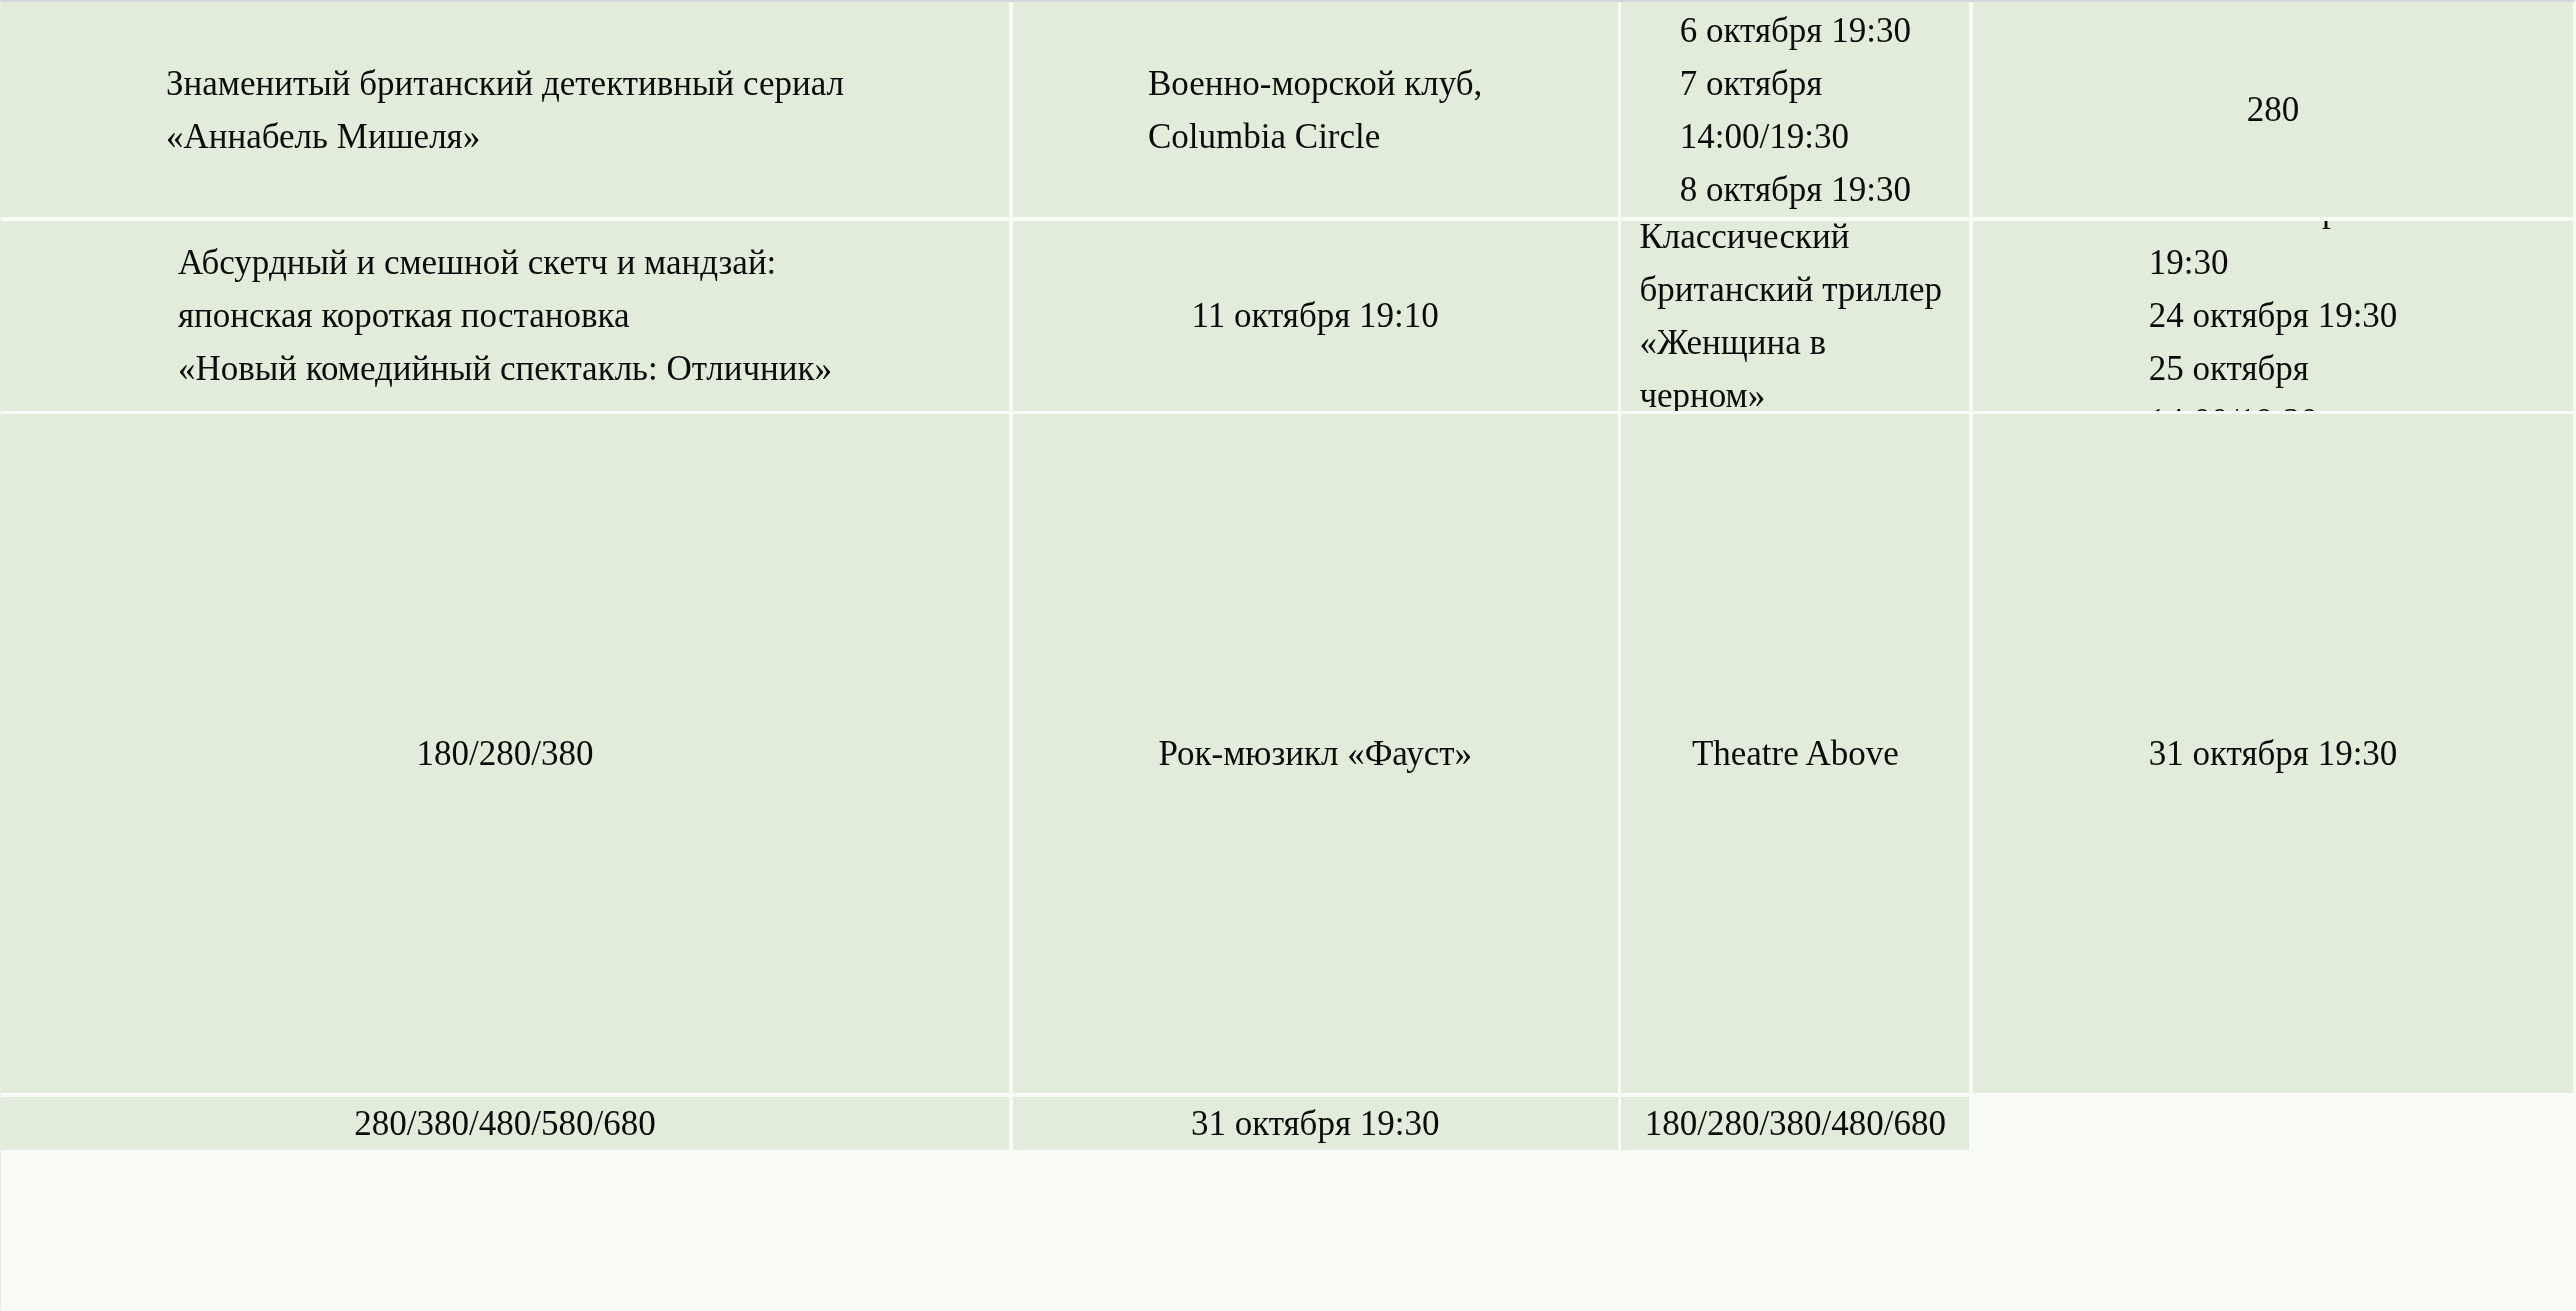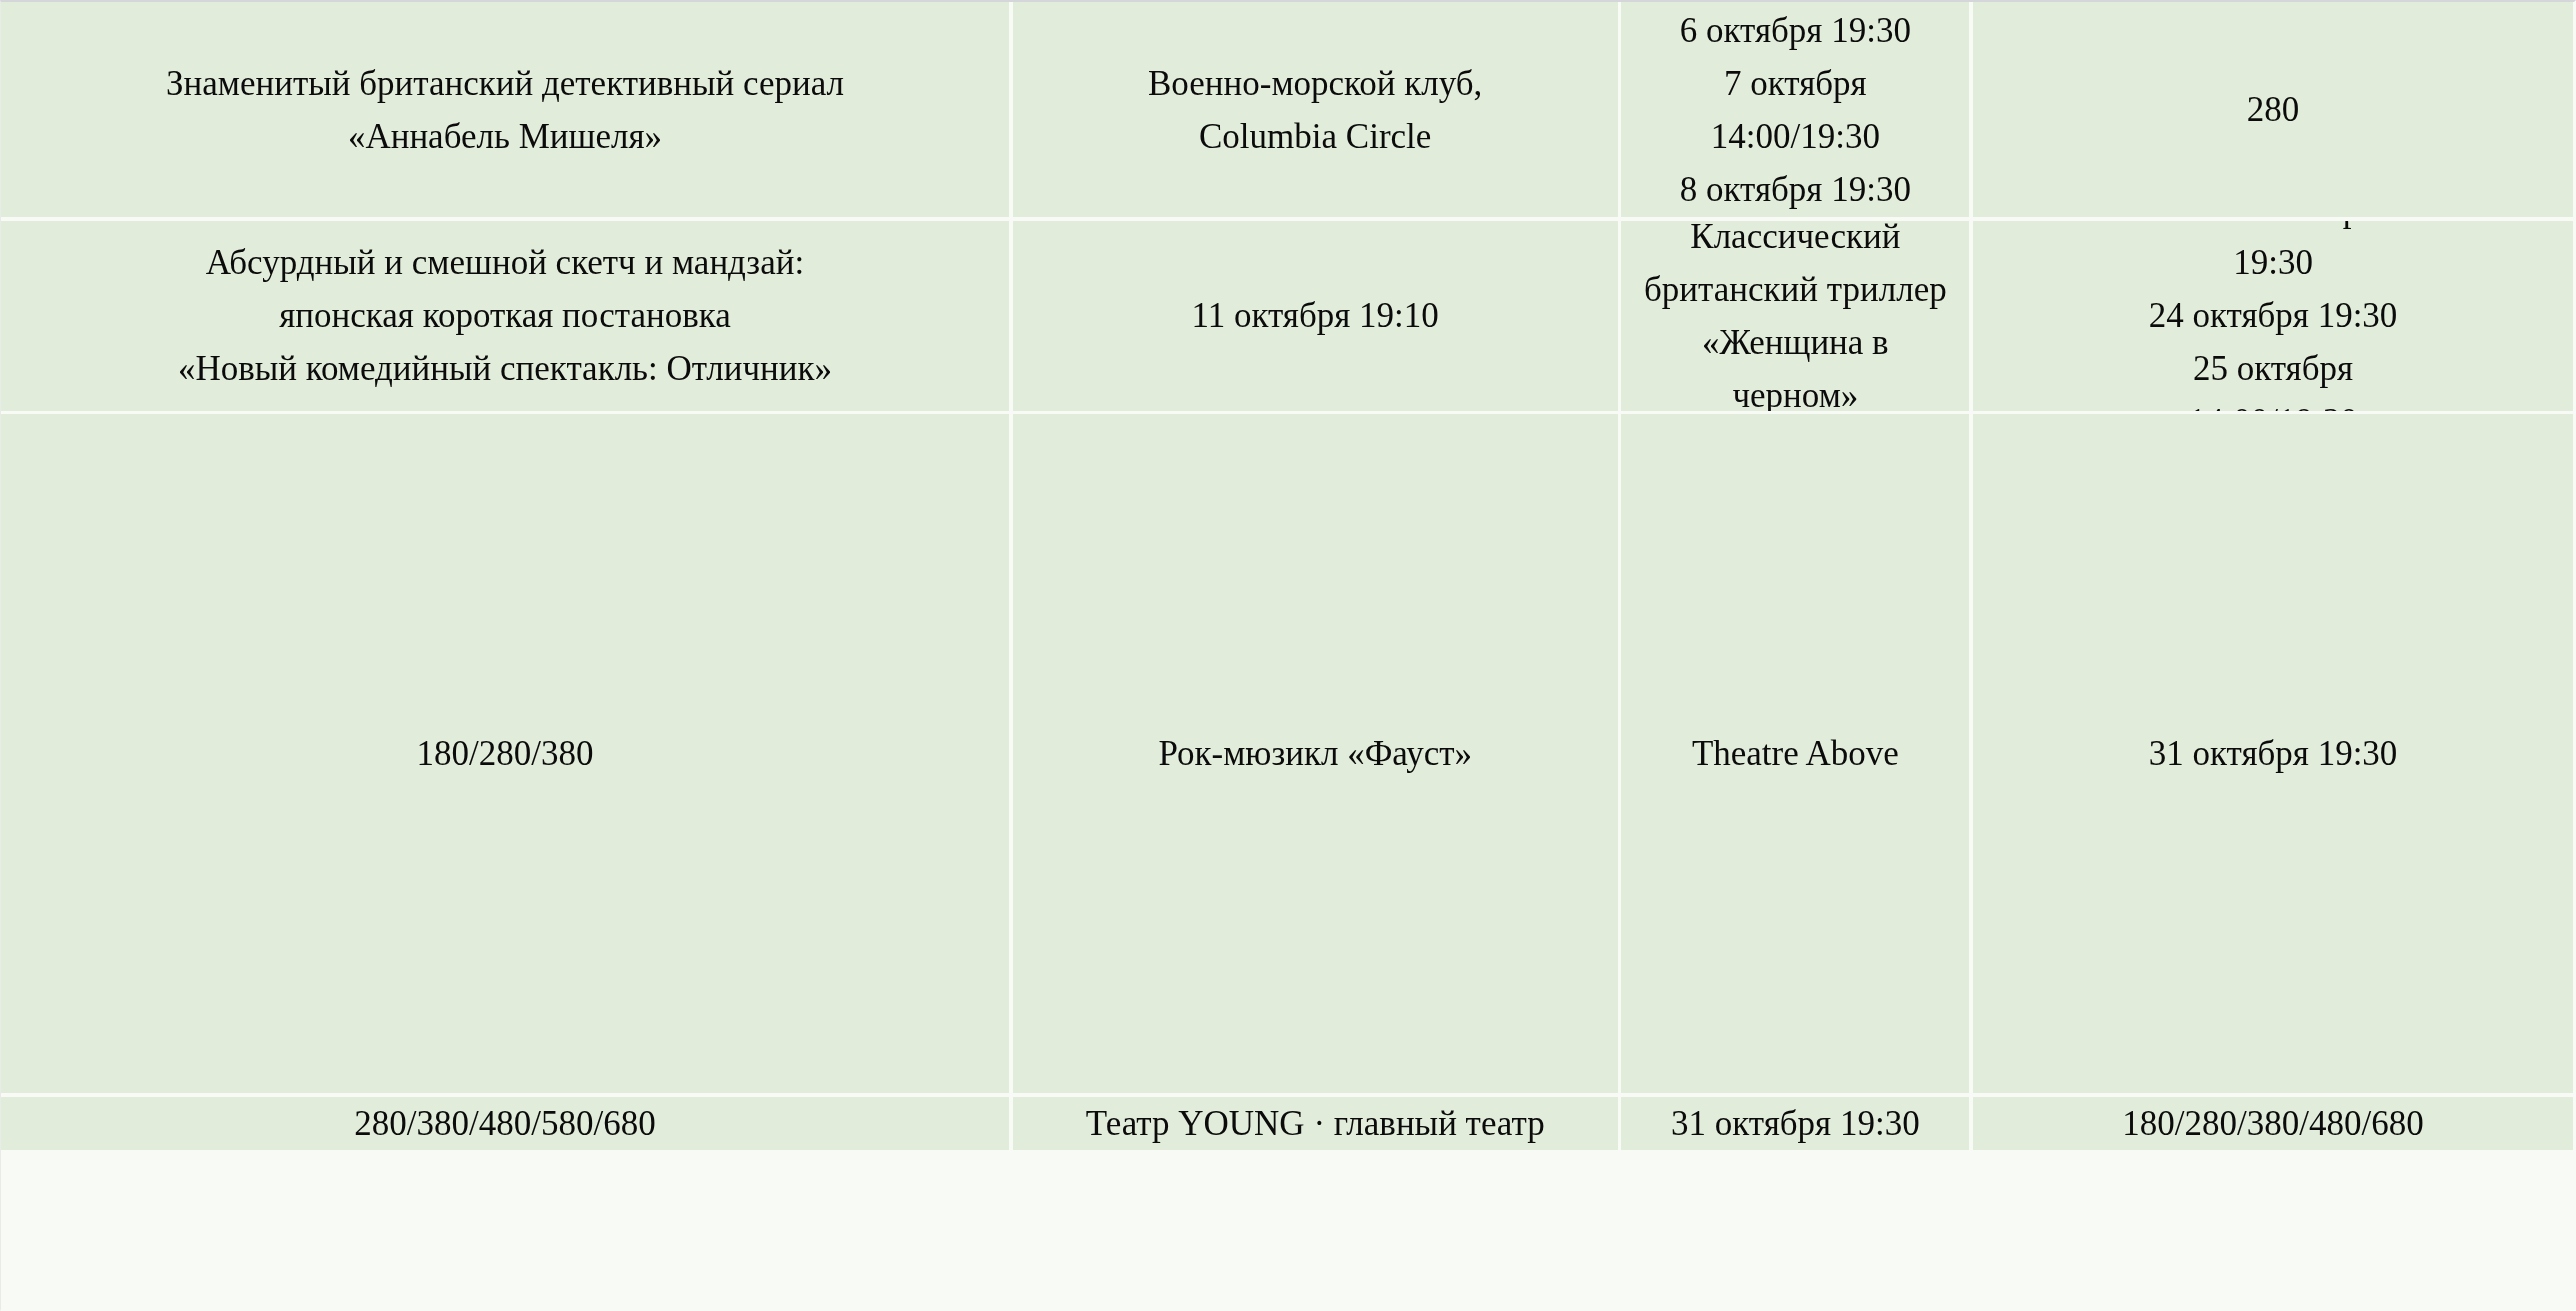--- a/index.html
+++ b/index.html
@@ -19,21 +19,20 @@
     display: grid;
     grid-template-columns: 1008px 605px 348px 600px;
     grid-template-rows: 215px 190px 679px 53px 153px;
     gap: 3.7px;
   }
   .cell {
     background: #e1ecda;
     display: flex;
     align-items: center;
     justify-content: center;
-    text-align: center;
     white-space: pre-line;
     overflow: hidden;
     padding: 0 18px;
     box-sizing: border-box;
     font-family: "Liberation Serif", "DejaVu Serif", serif;
     font-size: 35px;
     line-height: 53px;
     color: #0b0b0b;
   }
 </style>
@@ -72,18 +71,17 @@
 28-29 октября
 19:30
 31 октября 19:30</div>
   <div class="cell">180/280/380</div>
 
   <div class="cell">Рок-мюзикл «Фауст»</div>
   <div class="cell">Theatre Above</div>
   <div class="cell">31 октября 19:30</div>
   <div class="cell">280/380/480/580/680</div>
 
-  <div class="cell">Театр YOUNG · главный театр</div>
   <div class="cell">31 октября 19:30</div>
   <div class="cell">180/280/380/480/680</div>
 
 </div>
 
 
 </body></html>

